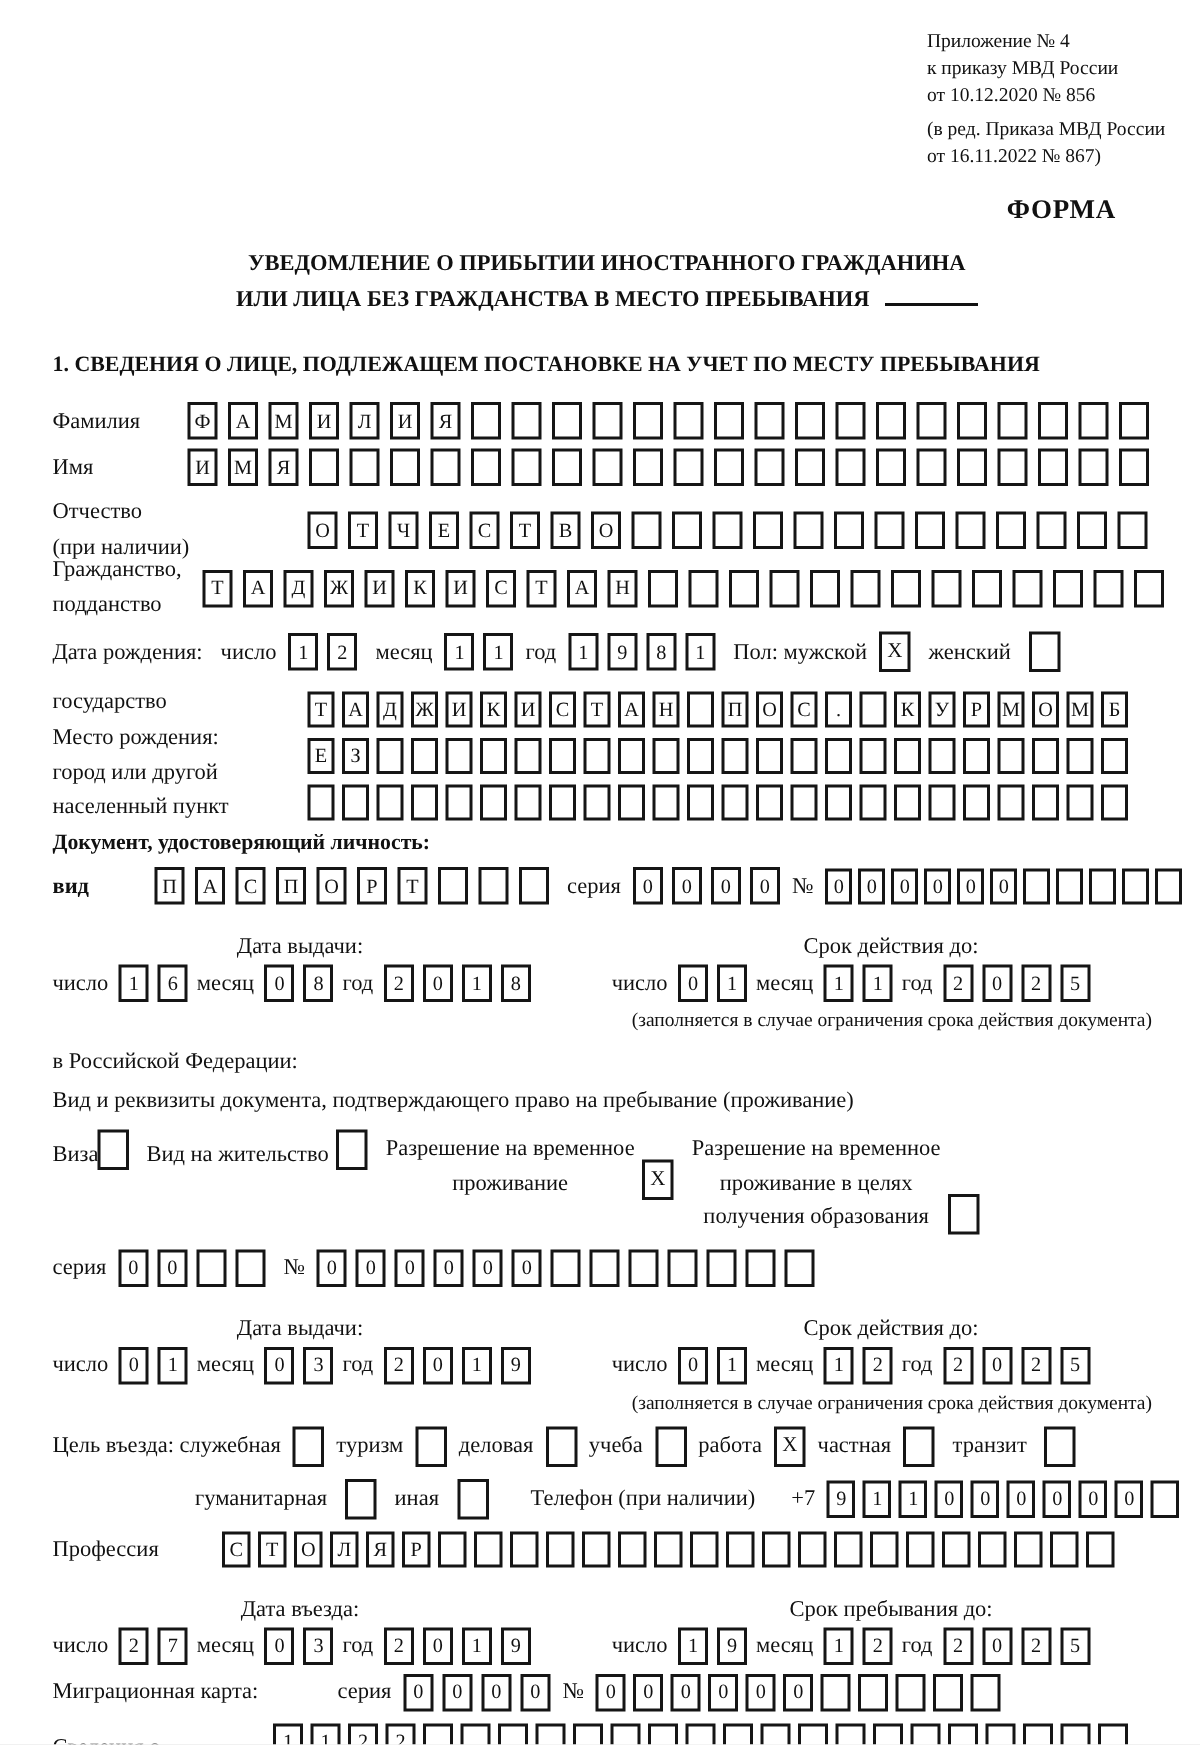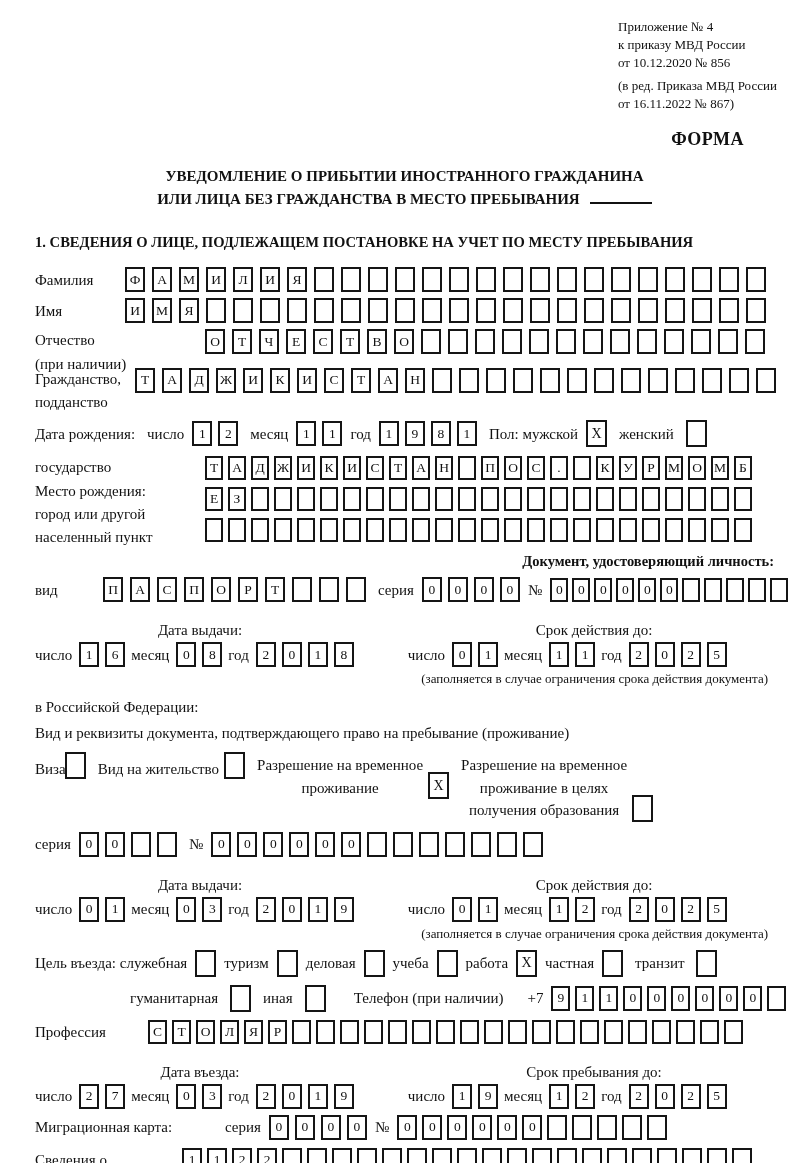--- a/index.html
+++ b/index.html
@@ -10,21 +10,21 @@
     font-size:15px;color:#111;position:relative;
   }
   
   .annex{margin-left:583px;width:185px;font-size:13px;line-height:1.4;}
   .annex .gap{height:4px;}
   .forma{text-align:right;font-weight:bold;font-size:18px;margin-top:16px;padding-right:30px;letter-spacing:.5px;}
   .title{text-align:center;font-weight:bold;font-size:15px;line-height:1.45;margin-top:16px;}
   .blank-line{display:inline-block;width:62px;border-bottom:2px solid #111;margin-left:10px;vertical-align:baseline;height:14px;}
   .section-title{font-weight:bold;font-size:14.6px;margin-top:24px;margin-bottom:16px;}
   
-  .row{display:flex;align-items:flex-start;margin-bottom:6px;}
+  .row{display:flex;align-items:center;margin-bottom:6px;}
   .vcenter{align-items:center;}
   .lbl{line-height:1.35;flex:none;}
   .w88{width:90px;}
   .w100{width:100px;}
   .w168{width:170px;}
   .two-line{line-height:1.55;}
   
   .strip{display:flex;flex:none;}
   .g7{gap:7px;}   .g6{gap:6px;}   .g5{gap:5px;}   .g4{gap:4px;}
   .box{
@@ -35,21 +35,21 @@
   .sm .box{width:18px;height:24px;}
   .xs .box{width:18px;height:24px;}
   .ph .box{width:19px;height:25px;}
   .pr .box{width:19px;height:24px;}
   
   .cb{
     width:21px;height:27px;border:2px solid #151515;box-sizing:border-box;flex:none;
     display:flex;align-items:center;justify-content:center;font-size:14px;background:#fff;
   }
   
-  .center-bold{text-align:right;font-weight:bold;font-size:14.5px;margin:4px 0 7px 0;}
+  .center-bold{text-align:left;font-weight:bold;font-size:14.5px;margin:4px 0 7px 0;}
   
   .dates-hdr{display:flex;margin-top:20px;margin-bottom:3px;}
   .dh-left{width:330px;text-align:center;}
   .dh-right{width:330px;margin-left:64px;text-align:center;}
   .dates-row{display:flex;align-items:center;margin-bottom:4px;}
   .dg{display:flex;align-items:center;gap:6px;flex:none;}
   .dg .lbl{margin-right:1px;}
   .dg-rt{margin-left:54px;}
   .note-right{font-size:13px;text-align:right;padding-right:6px;margin-bottom:8px;}
   
@@ -331,21 +331,21 @@
           <span class="box"></span>
           <span class="box"></span>
           <span class="box"></span>
         </div>
     </div>
   </div>
 
   <div class="center-bold">Документ, удостоверяющий личность:</div>
 
   <div class="row vcenter">
-    <span class="lbl" style="width:68px;">вид</span>
+    <span class="lbl" style="width:68px;font-weight:bold;">вид</span>
     <div class="strip g7">
         <span class="box">П</span>
         <span class="box">А</span>
         <span class="box">С</span>
         <span class="box">П</span>
         <span class="box">О</span>
         <span class="box">Р</span>
         <span class="box">Т</span>
         <span class="box"></span>
         <span class="box"></span>

